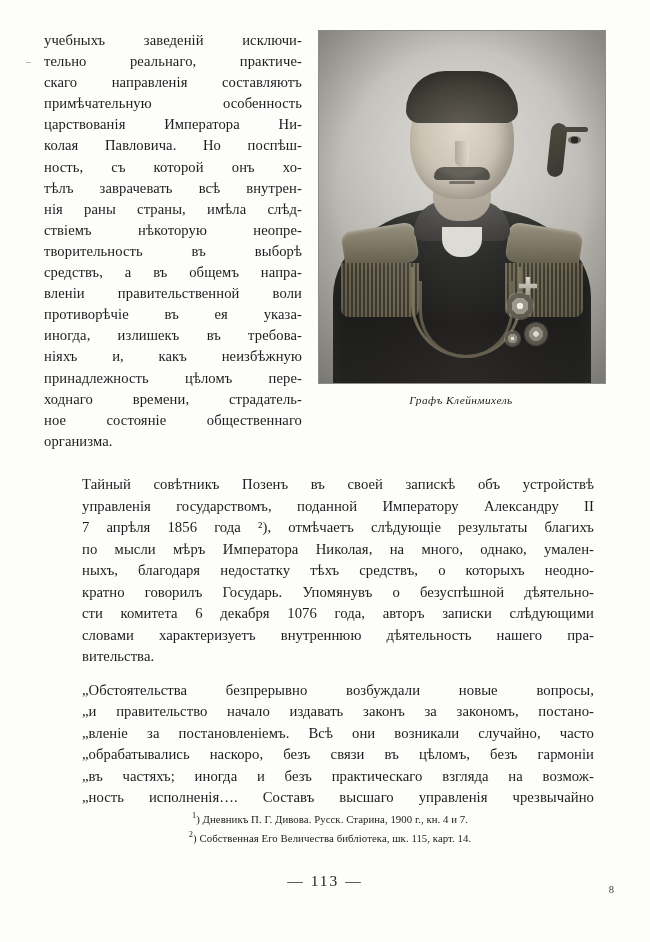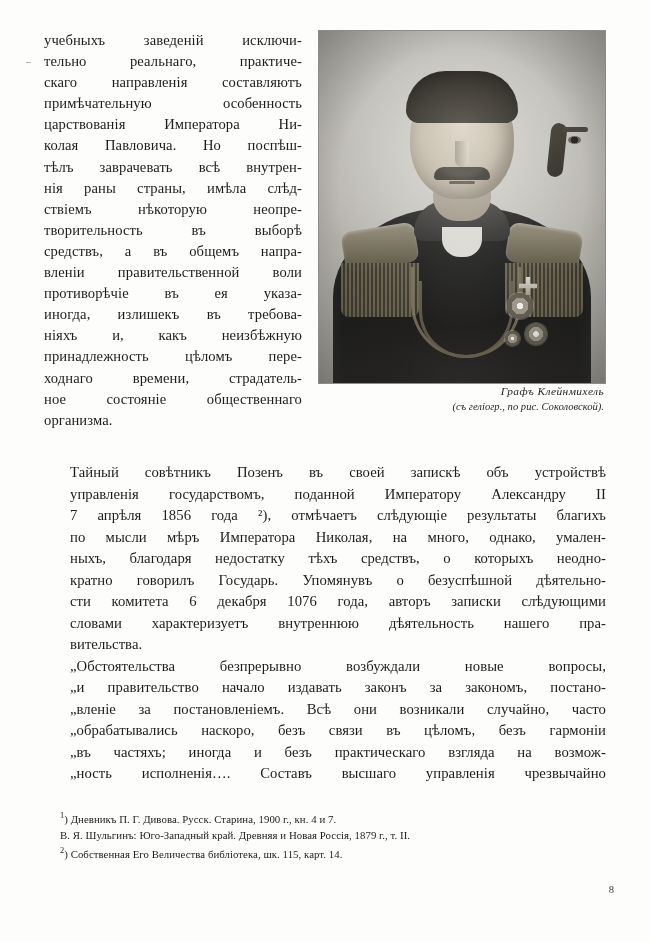--- a/index.html
+++ b/index.html
@@ -248,40 +248,41 @@
     position: absolute;
     top: 92px;
     width: 16px; height: 54px;
     background: linear-gradient(#494539, #33302a);
     border-radius: 8px;
   }
   .ill-sideburn.l { left: 230px; transform: rotate(6deg); }
 
   .caption {
     width: 286px;
-    text-align: right;
+    text-align: center;
+    margin-top: 9px;
     font-size: 11.4px;
     line-height: 15px;
     font-style: italic;
     color: #1f1f1f;
   }
   .caption .c1 { letter-spacing: 0.4px; }
   .caption .c2 { font-size: 10.6px; }
 
   .clear { clear: both; }
 
   
   .body-text {
     position: absolute;
     left: 44px;
     top: 462px;
     width: 562px;
   }
   .body-text p {
-    margin: 0;
+    margin: 12px;
     font-size: 14.7px;
     line-height: 21.5px;
     text-align: justify;
     letter-spacing: 0.05px;
   }
   .body-text p.indent { text-indent: 26px; }
   .body-text p + p { margin-top: 0; }
   .body-text .ln {
     display: block;
     white-space: nowrap;
@@ -298,20 +299,21 @@
 
   
   .footnotes {
     position: absolute;
     left: 60px;
     top: 808px;
     width: 540px;
     font-size: 10.8px;
     line-height: 16.4px;
     letter-spacing: 0.05px;
+    text-align: center;
   }
   .footnotes div { white-space: nowrap; }
   .fn-sup {
     font-size: 8.4px;
     vertical-align: super;
   }
 
   
   .page-number {
     position: absolute;
@@ -352,20 +354,21 @@
   <div class="top-section">
 
     <div class="col-left">
       <p>
         <span class="ln just">учебныхъ заведеній исключи-</span>
         <span class="ln just">тельно реальнаго, практиче-</span>
         <span class="ln just">скаго направленія составляютъ</span>
         <span class="ln just">примѣчательную особенность</span>
         <span class="ln just">царствованія Императора Ни-</span>
         <span class="ln just">колая Павловича. Но поспѣш-</span>
+        <span class="ln just">ность, съ которой онъ хо-</span>
         <span class="ln just">тѣлъ заврачевать всѣ внутрен-</span>
         <span class="ln just">нія раны страны, имѣла слѣд-</span>
         <span class="ln just">ствіемъ нѣкоторую неопре-</span>
         <span class="ln just">творительность въ выборѣ</span>
         <span class="ln just">средствъ, а въ общемъ напра-</span>
         <span class="ln just">вленіи правительственной воли</span>
         <span class="ln just">противорѣчіе въ ея указа-</span>
         <span class="ln just">иногда, излишекъ въ требова-</span>
         <span class="ln just">ніяхъ и, какъ неизбѣжную</span>
         <span class="ln just">принадлежность цѣломъ пере-</span>
@@ -400,21 +403,20 @@
         <div class="ill-brow r"></div>
         <div class="ill-eye l"></div>
 
         <div class="ill-nose"></div>
         <div class="ill-mustache"></div>
         <div class="ill-mouth"></div>
         <div class="ill-vignette"></div>
       </div>
       <div class="caption">
         <div class="c1">Графъ Клейнмихель</div>
-        <div class="c2">(съ геліогр., по рис. Соколовской).</div>
       </div>
     </div>
 
     <div class="clear"></div>
   </div>
 
   <div class="body-text">
 
     <p class="indent">
       <span class="lnj">Тайный совѣтникъ Позенъ въ своей запискѣ объ устройствѣ</span>
@@ -434,19 +436,19 @@
       <span class="lnj">„вленіе за постановленіемъ. Всѣ они возникали случайно, часто</span>
       <span class="lnj">„обрабатывались наскоро, безъ связи въ цѣломъ, безъ гармоніи</span>
       <span class="lnj">„въ частяхъ; иногда и безъ практическаго взгляда на возмож-</span>
       <span class="lnj">„ность исполненія…. Составъ высшаго управленія чрезвычайно</span>
     </p>
 
   </div>
 
   <div class="footnotes">
     <div><sup class="fn-sup">1</sup><span>) Дневникъ П. Г. Дивова. Русск. Старина, 1900 г., кн. 4 и 7.</span></div>
-    <div><span>В. Я. Шульгинъ: Юго-Западный край. Древняя и Новая Россія, 1879 г., т. II.</span></div>
     <div><sup class="fn-sup">2</sup><span>) Собственная Его Величества библіотека, шк. 115, карт. 14.</span></div>
   </div>
 
+  <div class="page-number">—  113  —</div>
   <div class="signature">8</div>
 
 </div>
 
 </body></html>

